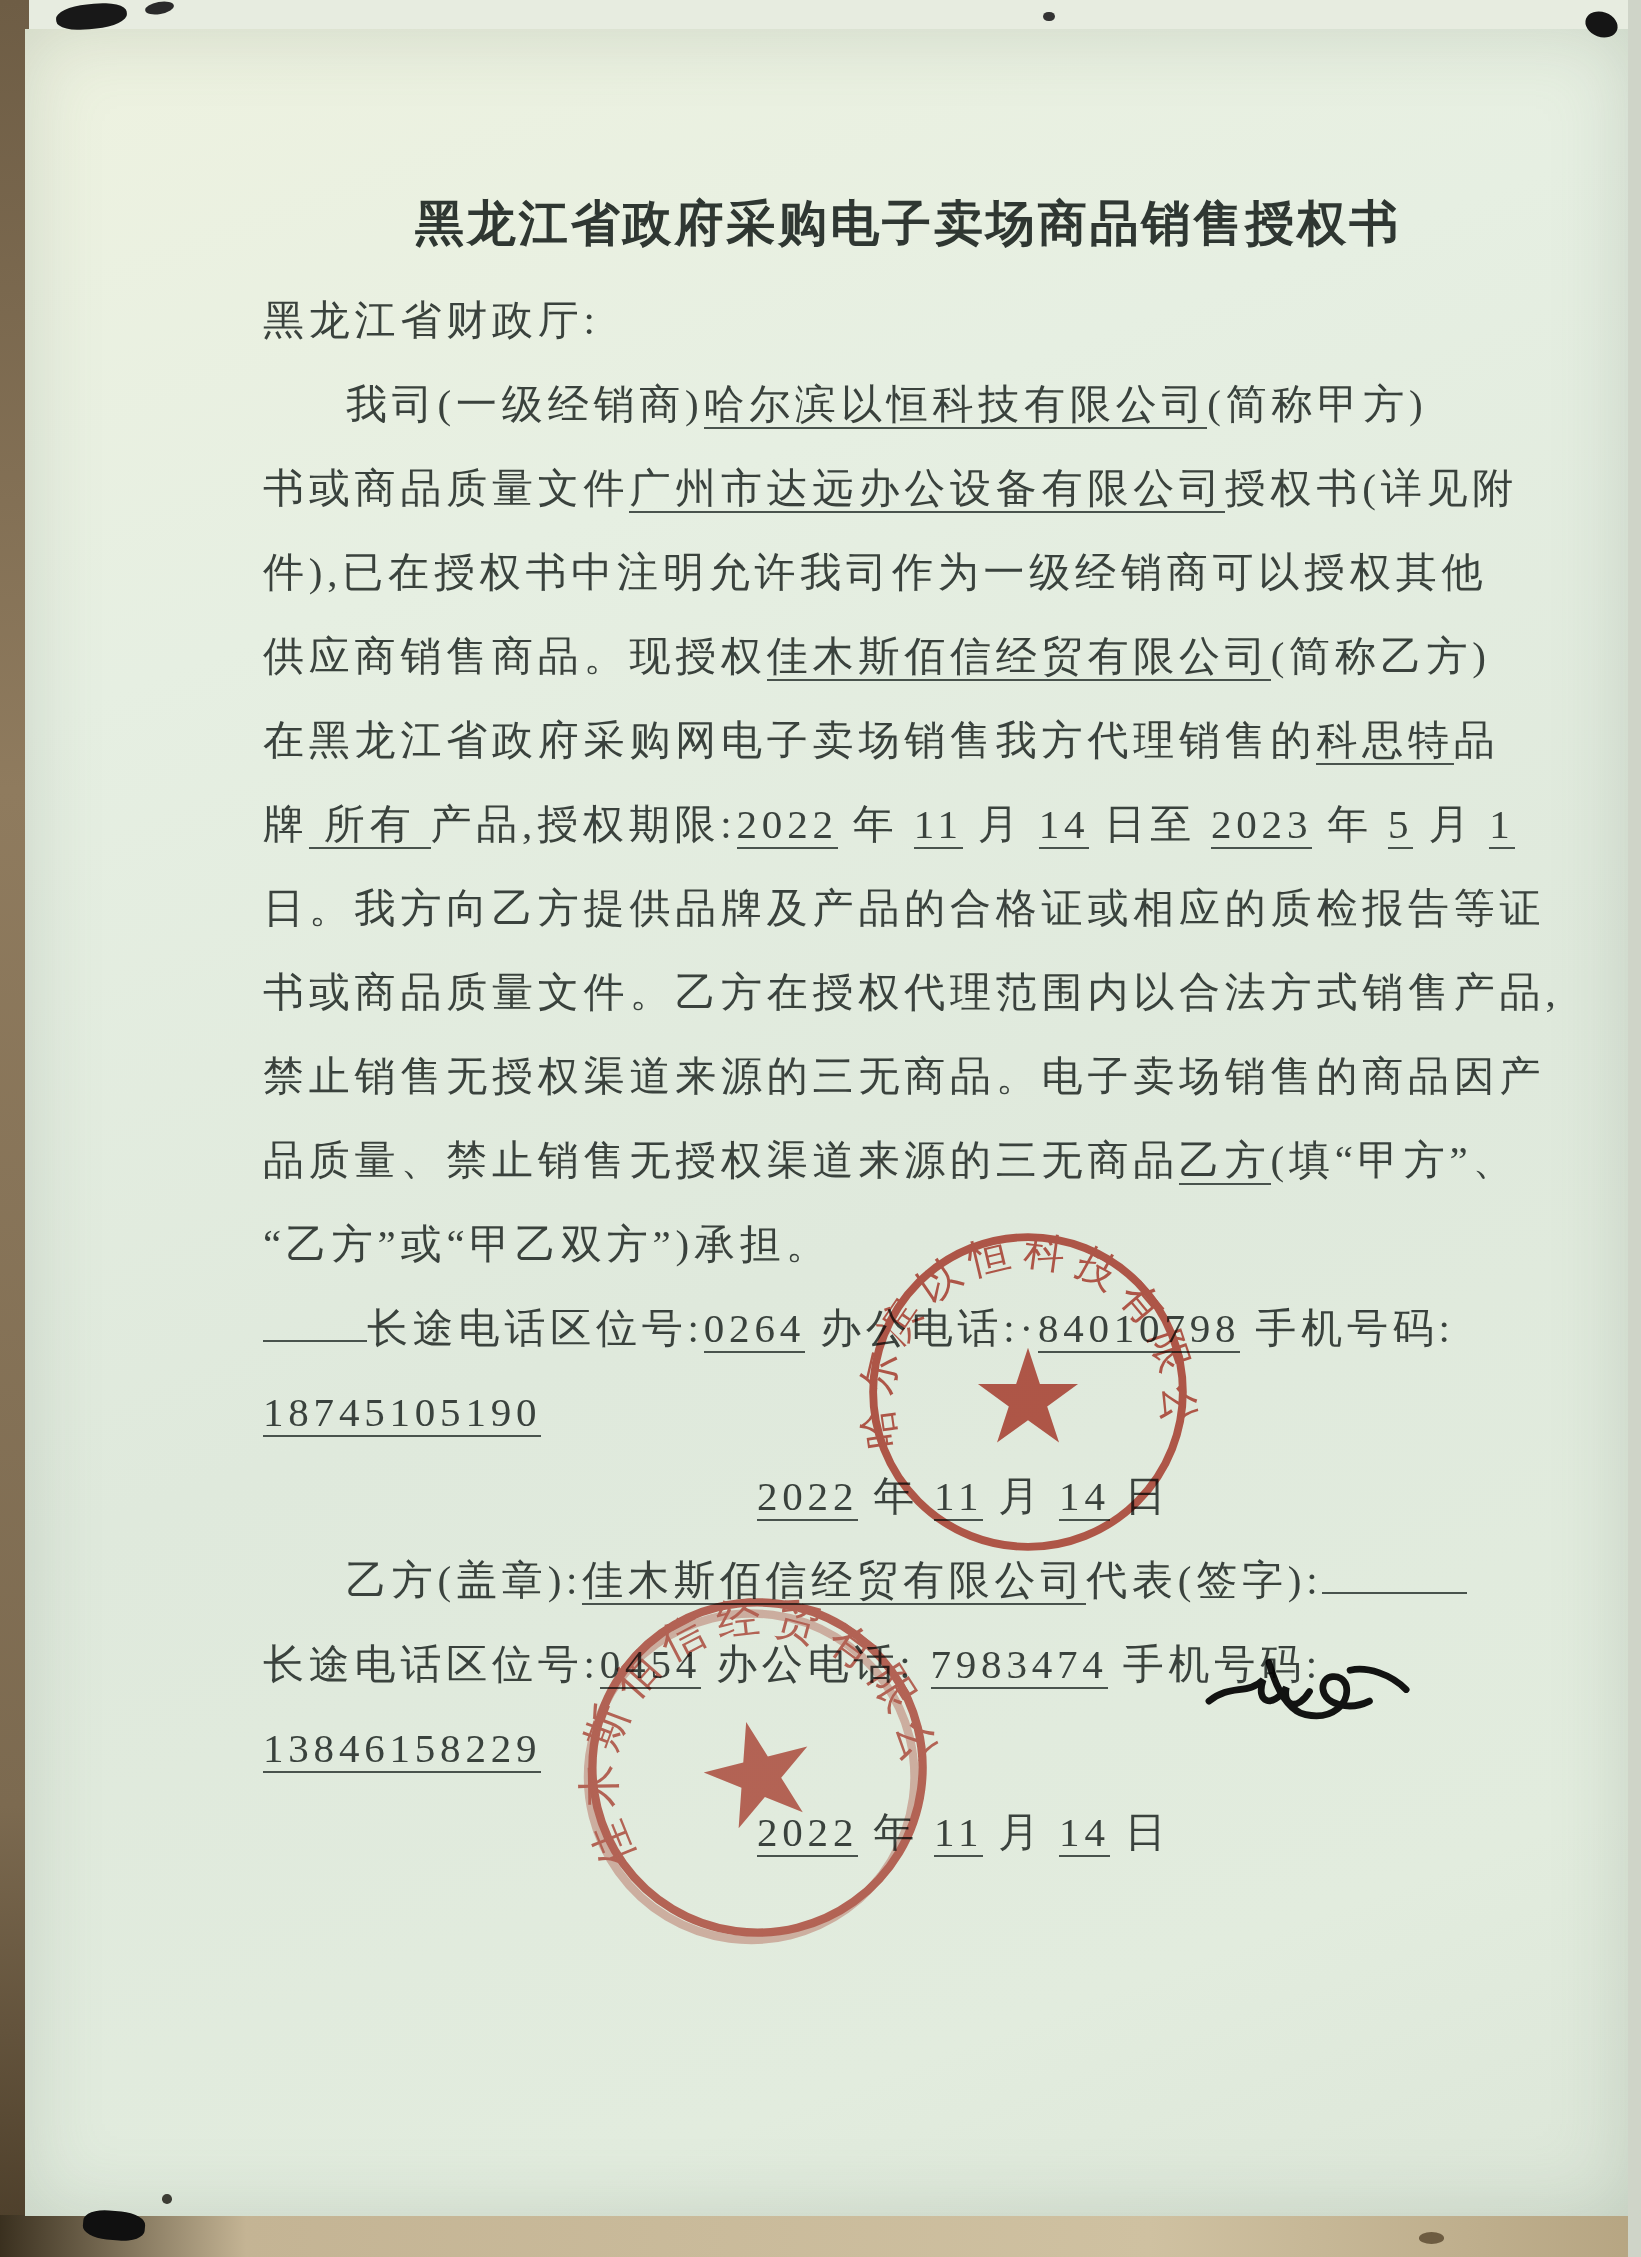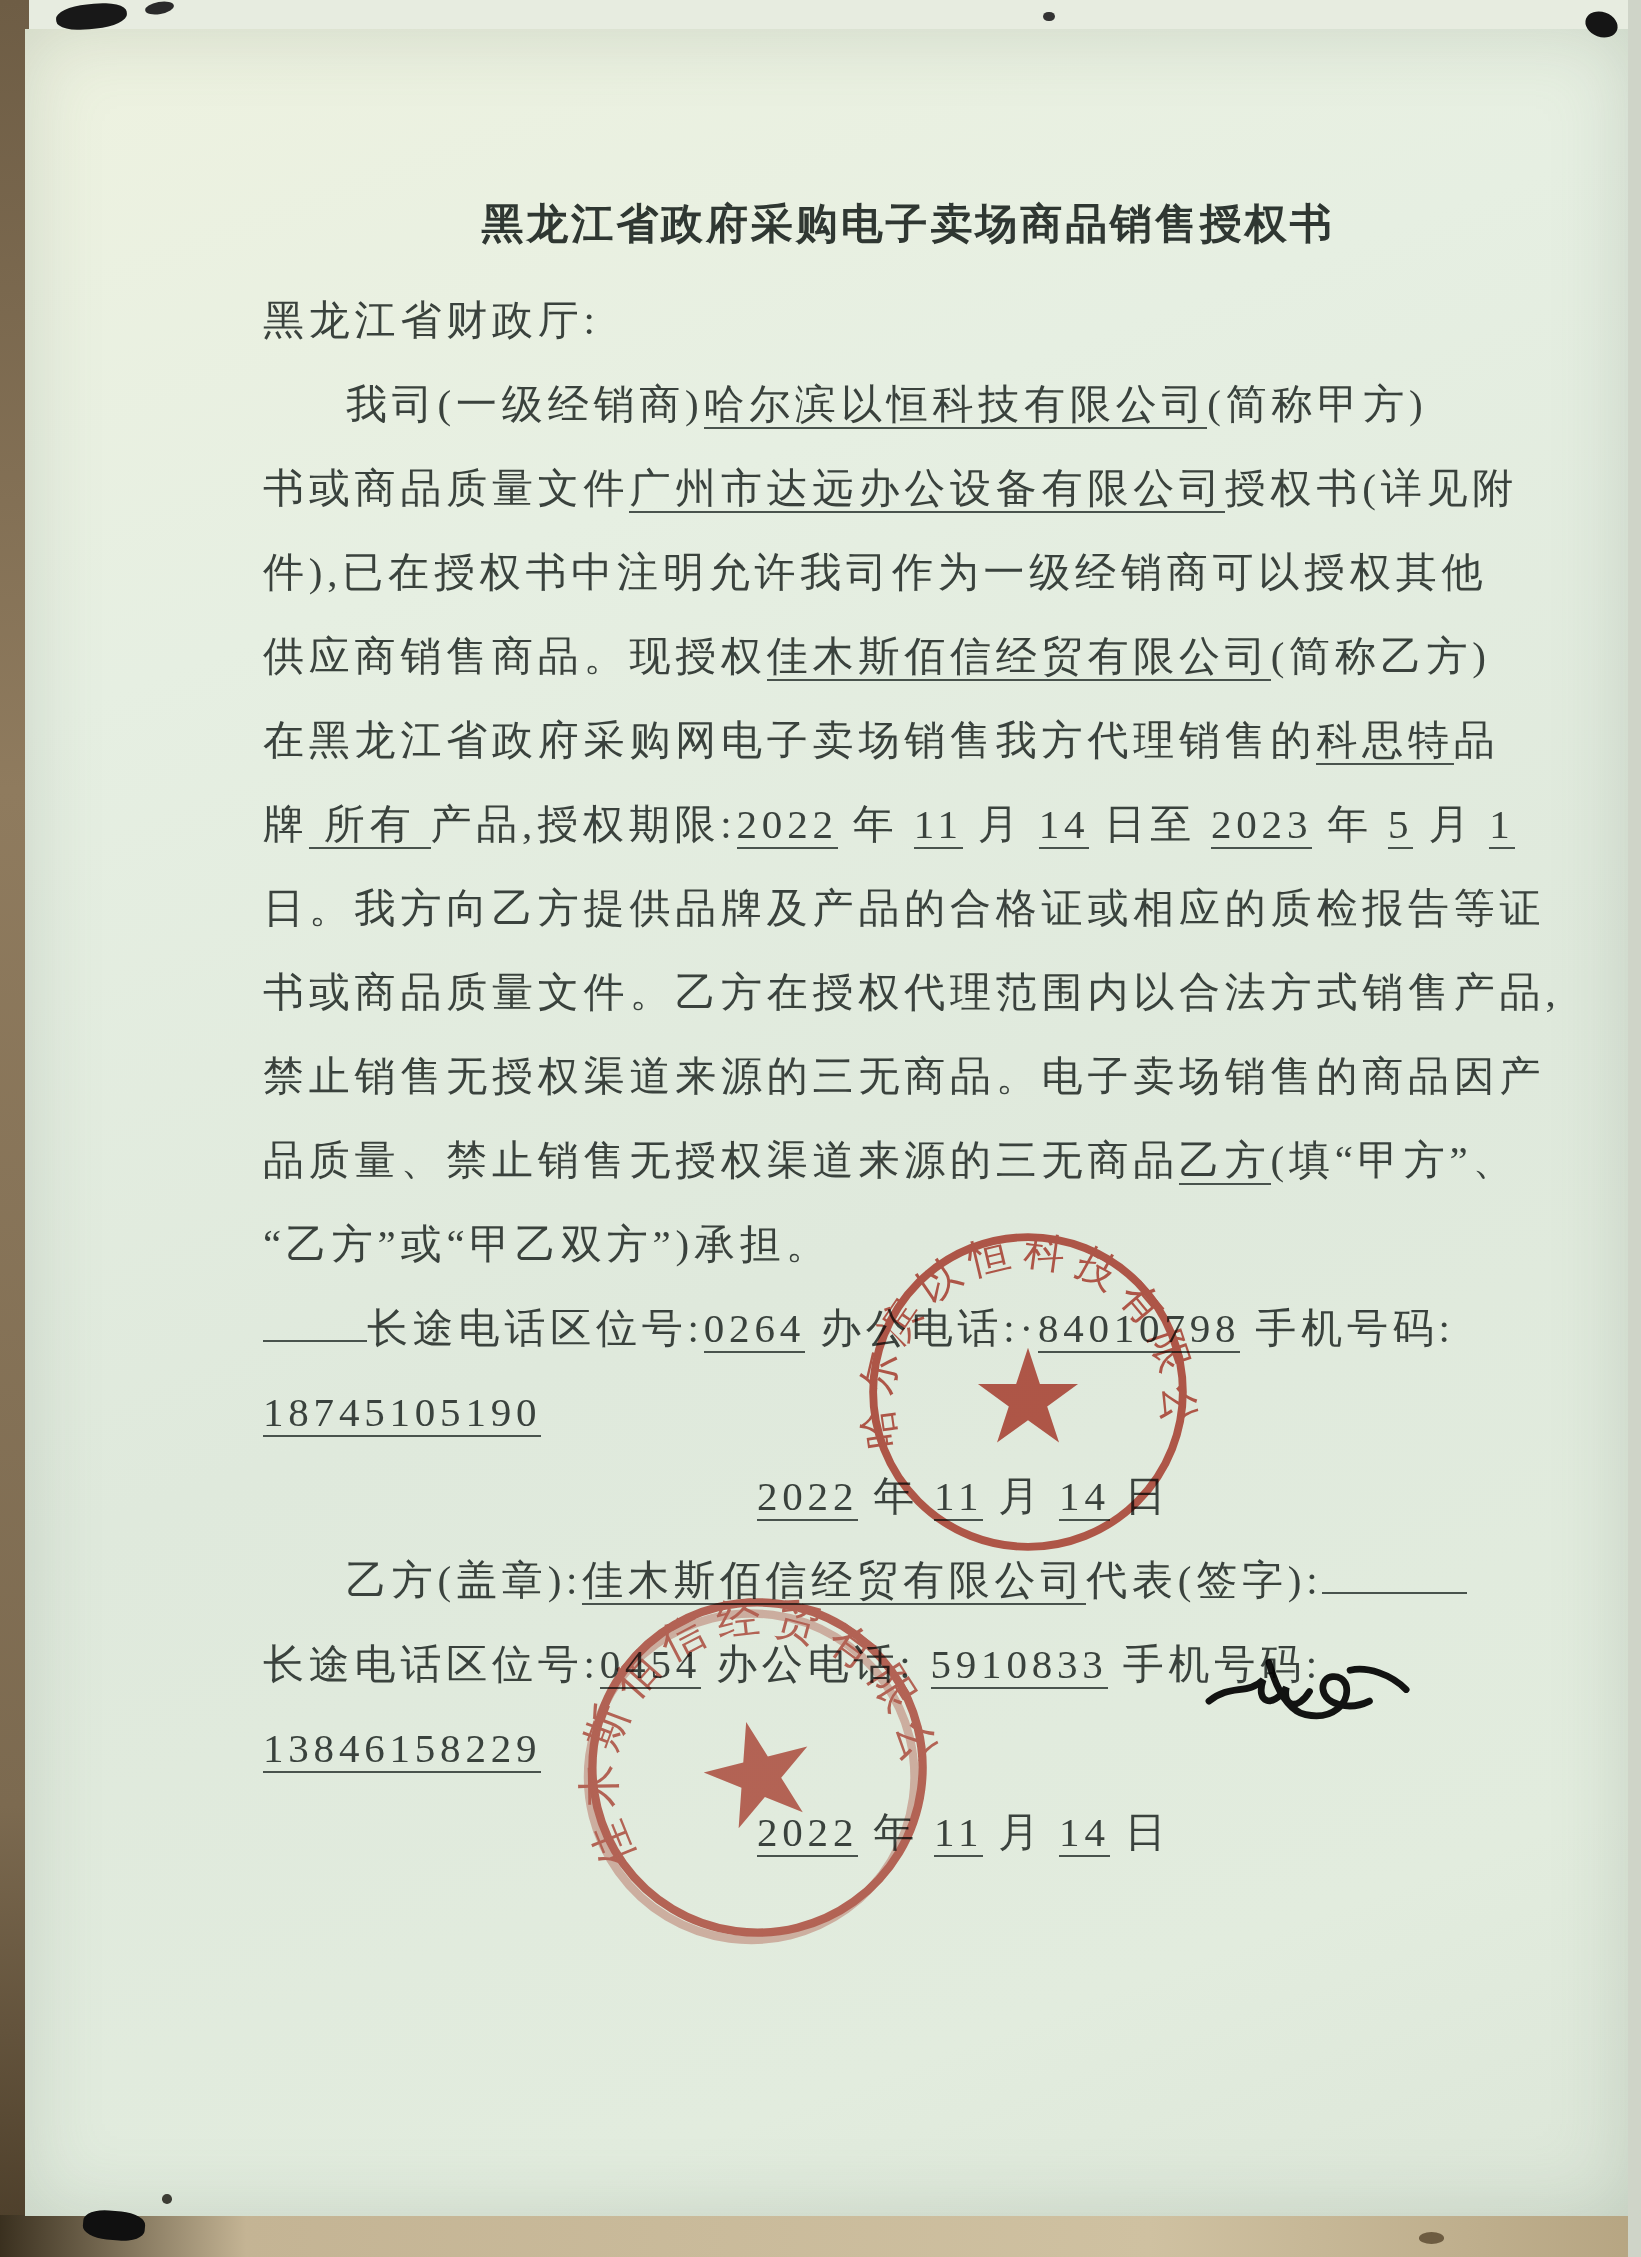--- a/index.html
+++ b/index.html
@@ -10,21 +10,21 @@
   .edge-bottom{position:absolute;left:0;bottom:0;width:100%;height:42px;
         background:linear-gradient(90deg,#3a301f,#c4b494 15%,#cfc1a1 70%,#b6a582);}
   .edge-right{position:absolute;right:0;top:0;width:13.5px;height:100%;background:#cfd4c8;}
   .paper{position:absolute;left:25px;top:29px;right:13.5px;bottom:41px;
         background:linear-gradient(160deg,#eef2e0 0%,#e6efe2 25%,#dfe9dc 55%,#e2ecde 85%,#dce6d8 100%);
         box-shadow:inset 0 0 77px rgba(95,115,95,.22);}
   .mark{position:absolute;}
   .content{position:absolute;left:263px;top:0;width:1290px;color:#3a423d;
         font-size:41px;letter-spacing:4.8px;}
   .title{margin-top:195px;text-align:center;font-weight:700;color:#2f3732;
-        font-size:42px;line-height:58px;letter-spacing:2.9px;}
+        font-size:49px;line-height:58px;letter-spacing:2.9px;}
   .salutation{margin-top:25px;line-height:84px;}
   .line{line-height:84px;white-space:nowrap;}
   .indent{text-indent:83px;}
   .date{margin-left:494px;}
   .u{border-bottom:2.9px solid #49534d;}
   .blank{display:inline-block;height:39px;vertical-align:baseline;}
   .seal{position:absolute;mix-blend-mode:multiply;}
   .seal-ring{fill:none;stroke:#b9392c;stroke-width:9;}
   .seal-text{fill:#b9392c;font-size:47px;letter-spacing:9px;
         font-family:"Liberation Serif","DejaVu Serif",serif;}
@@ -68,21 +68,21 @@
     <div class="line"><span>书或商品质量文件。乙方在授权代理范围内以合法方式销售产品,</span></div>
     <div class="line"><span>禁止销售无授权渠道来源的三无商品。电子卖场销售的商品因产</span></div>
     <div class="line"><span>品质量、禁止销售无授权渠道来源的三无商品</span><span class="u">乙方</span><span>(填“甲方”、</span></div>
     <div class="line"><span>“乙方”或“甲乙双方”)承担。</span></div>
 
     <div class="line"><span class="u blank" style="width: 104px;"></span><span>长途电话区位号:</span><span class="u">0264</span><span> 办公电话:·</span><span class="u">84010798</span><span> 手机号码:</span></div>
     <div class="line"><span class="u">18745105190</span></div>
     <div class="line date"><span class="u">2022</span><span> 年 </span><span class="u">11</span><span> 月 </span><span class="u">14</span><span> 日</span></div>
 
     <div class="line indent"><span>乙方(盖章):</span><span class="u">佳木斯佰信经贸有限公司</span><span>代表(签字):</span><span class="u blank" style="width: 145px;"></span></div>
-    <div class="line"><span>长途电话区位号:</span><span class="u">0454</span><span> 办公电话: </span><span class="u">5910833</span><span> 手机号码:</span></div>
+    <div class="line"><span>长途电话区位号:</span><span class="u">0454</span><span> 办公电话: </span><span class="u">7983474</span><span> 手机号码:</span></div>
     <div class="line"><span class="u">13846158229</span></div>
     <div class="line date"><span class="u">2022</span><span> 年 </span><span class="u">11</span><span> 月 </span><span class="u">14</span><span> 日</span></div>
   </div>
 
   <svg class="seal" style="left:854px;top:1218px;width:348px;height:348px;opacity:.82;" viewBox="0 0 400 400">
     <defs>
       <path id="arcA" d="M 52 268 A 158 158 0 1 1 348 268" fill="none"></path>
     </defs>
     <circle class="seal-ring" cx="200" cy="200" r="178"></circle>
     <text class="seal-text">

